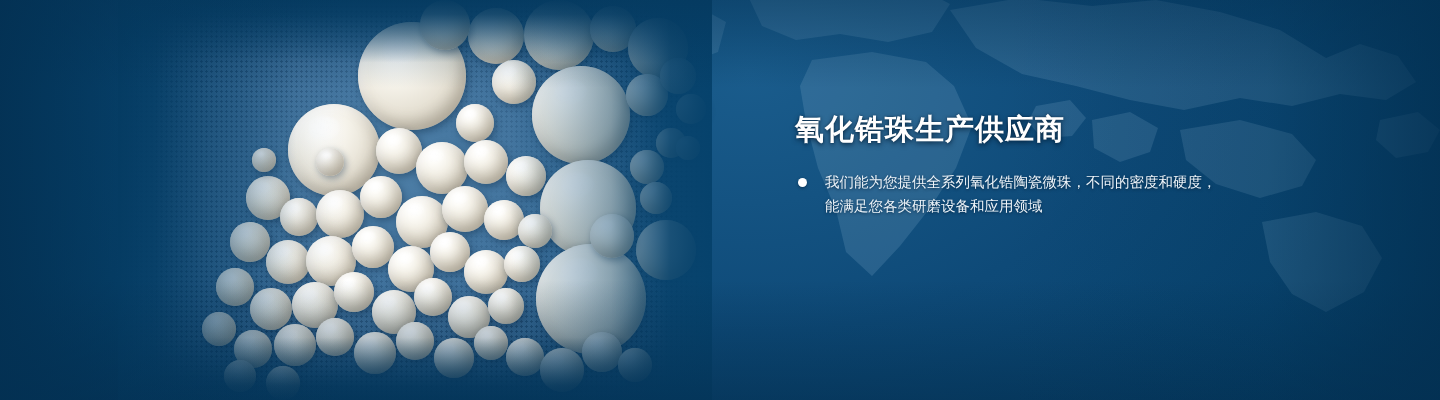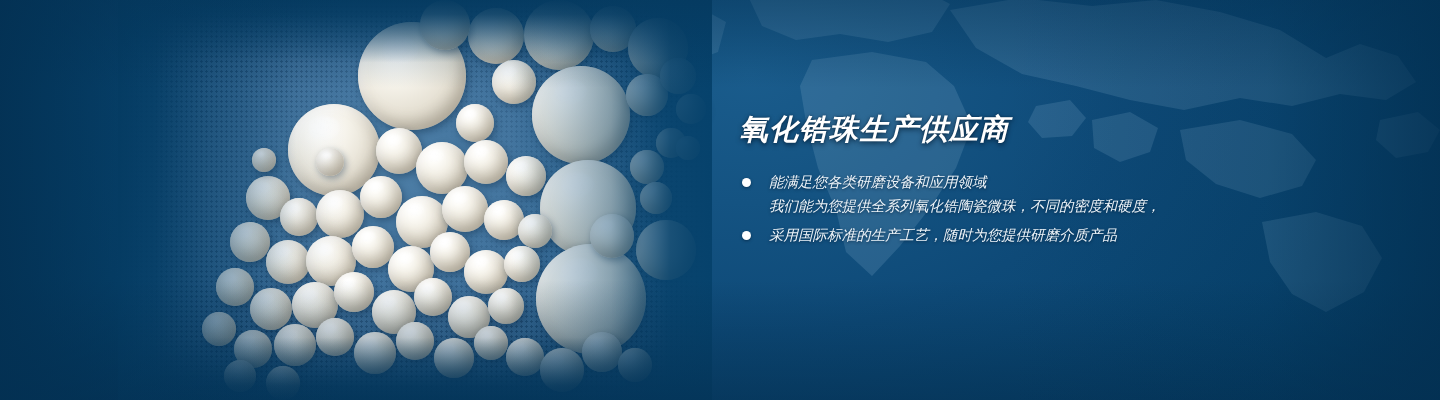--- a/index.html
+++ b/index.html
@@ -108,25 +108,24 @@
     width: 34%;
     height: 26%;
     border-radius: 50%;
     background: radial-gradient(ellipse at 42% 38%, rgba(255,255,255,0.95) 0%, rgba(255,255,255,0.38) 52%, rgba(255,255,255,0) 100%);
     filter: blur(1.1px);
   }
 
   
   .copy {
     position: absolute;
-    left: 739px;
+    left: 795px;
     top: 0;
     width: 600px;
     height: 400px;
-    font-style: italic;
   }
   .headline {
     position: absolute;
     top: 110px;
     left: 0;
     font-size: 29px;
     font-weight: 700;
     letter-spacing: 1px;
     color: #ffffff;
     text-shadow: 0 2px 5px rgba(2,26,48,0.75), 0 0 2px rgba(2,26,48,0.6);
@@ -269,23 +268,19 @@
   </div>
 
   <div class="bg-vignette"></div>
 
   <div class="copy">
     <div class="headline">氧化锆珠生产供应商</div>
 
     <ul class="bullets">
       <li class="bullet">
         <span class="bullet-dot"></span>
+        <span class="bullet-line">我们能为您提供全系列氧化锆陶瓷微珠，不同的密度和硬度，</span>
         <span class="bullet-line">能满足您各类研磨设备和应用领域</span>
-        <span class="bullet-line">我们能为您提供全系列氧化锆陶瓷微珠，不同的密度和硬度，</span>
-      </li>
-      <li class="bullet">
-        <span class="bullet-dot"></span>
-        <span class="bullet-line">采用国际标准的生产工艺，随时为您提供研磨介质产品</span>
       </li>
     </ul>
   </div>
 
 </div>
 
 </body></html>

